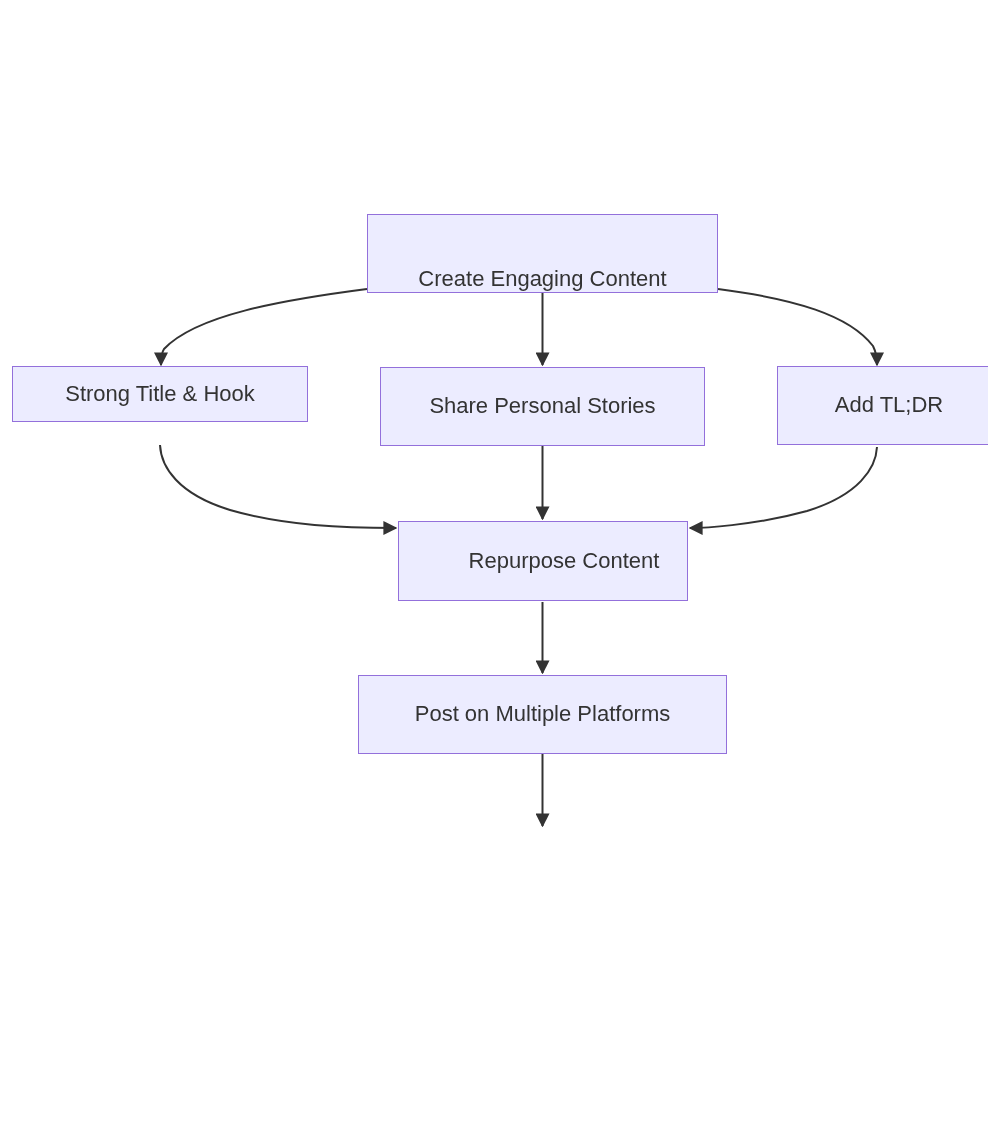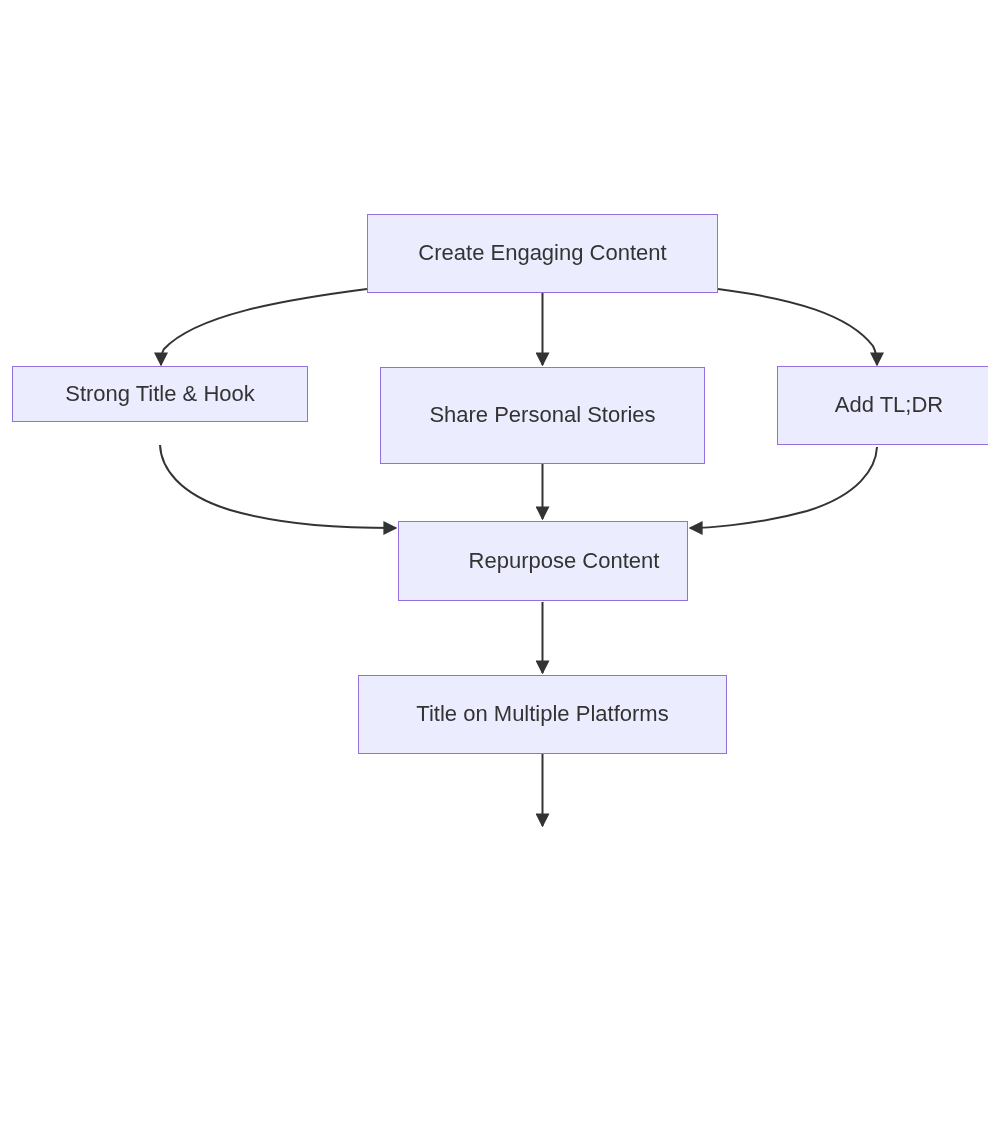--- a/index.html
+++ b/index.html
@@ -38,23 +38,23 @@
     align-items: center;
     justify-content: center;
     background: var(--node-fill, #ECECFF);
     border: 1px solid var(--node-border, #9370DB);
     color: var(--text, #333333);
     font-size: 22px;
     line-height: 1.2;
     text-align: center;
     white-space: nowrap;
   }
-  .node-create    { left: 367px; top: 214px; width: 351px; height: 79px; }
+  .node-create    { left: 367px; top: 214px; width: 351px; height: 79px; align-items: flex-end; }
   .node-strong    { left: 12px;  top: 366px; width: 296px; height: 56px; }
-  .node-share     { left: 380px; top: 367px; width: 325px; height: 97px; }
+  .node-share     { left: 380px; top: 367px; width: 325px; height: 79px; }
   .node-tldr      { left: 777px; top: 366px; width: 224px; height: 79px; }
   .node-repurpose { left: 398px; top: 521px; width: 290px; height: 80px; padding-left: 42px; }
   .node-post      { left: 358px; top: 675px; width: 369px; height: 79px; }
   .node-increase  { left: 403px; top: 828px; width: 280px; height: 80px; }
 </style>
 </head>
 <body>
 
 <div class="canvas">
 
@@ -96,17 +96,17 @@
 
   <div class="node node-tldr">
     <span class="node-label">Add TL;DR</span>
   </div>
 
   <div class="node node-repurpose">
     <span class="node-label">Repurpose Content</span>
   </div>
 
   <div class="node node-post">
-    <span class="node-label">Title on Multiple Platforms</span>
+    <span class="node-label">Post on Multiple Platforms</span>
   </div>
 
 
 </div>
 
 </body></html>

